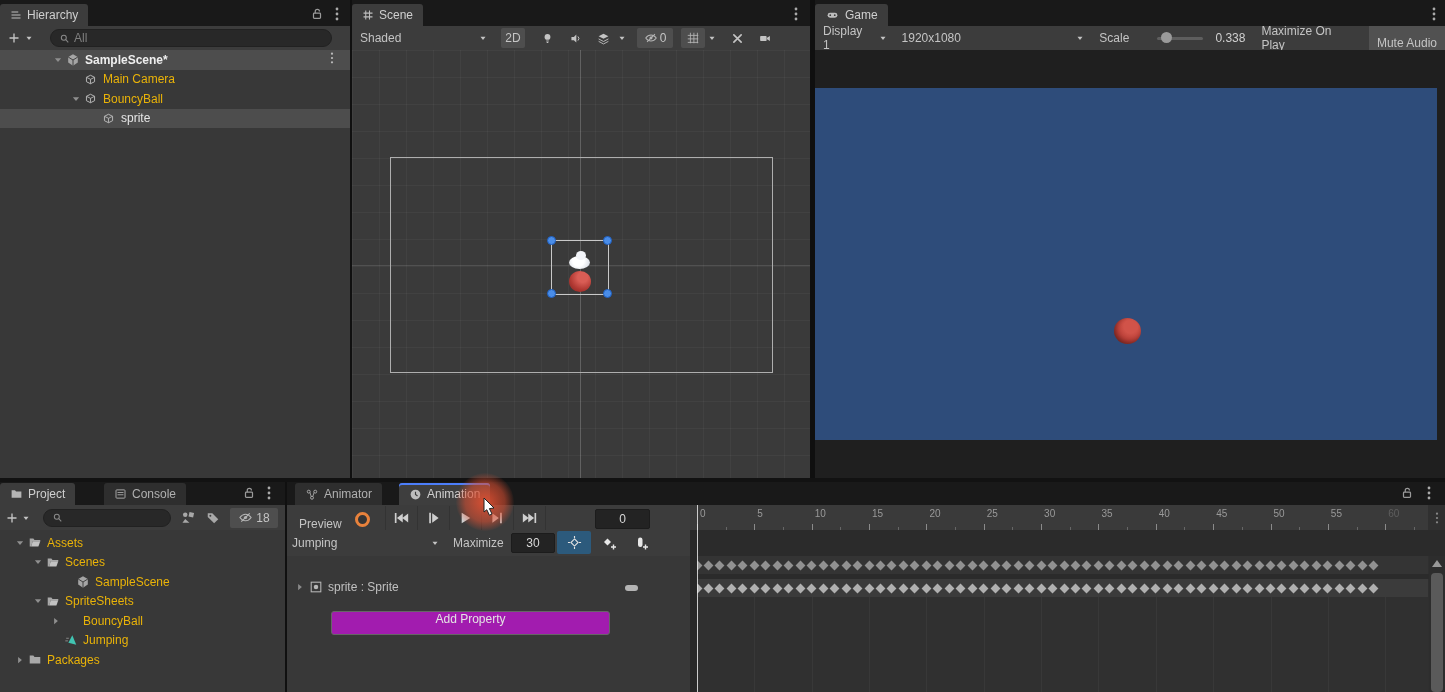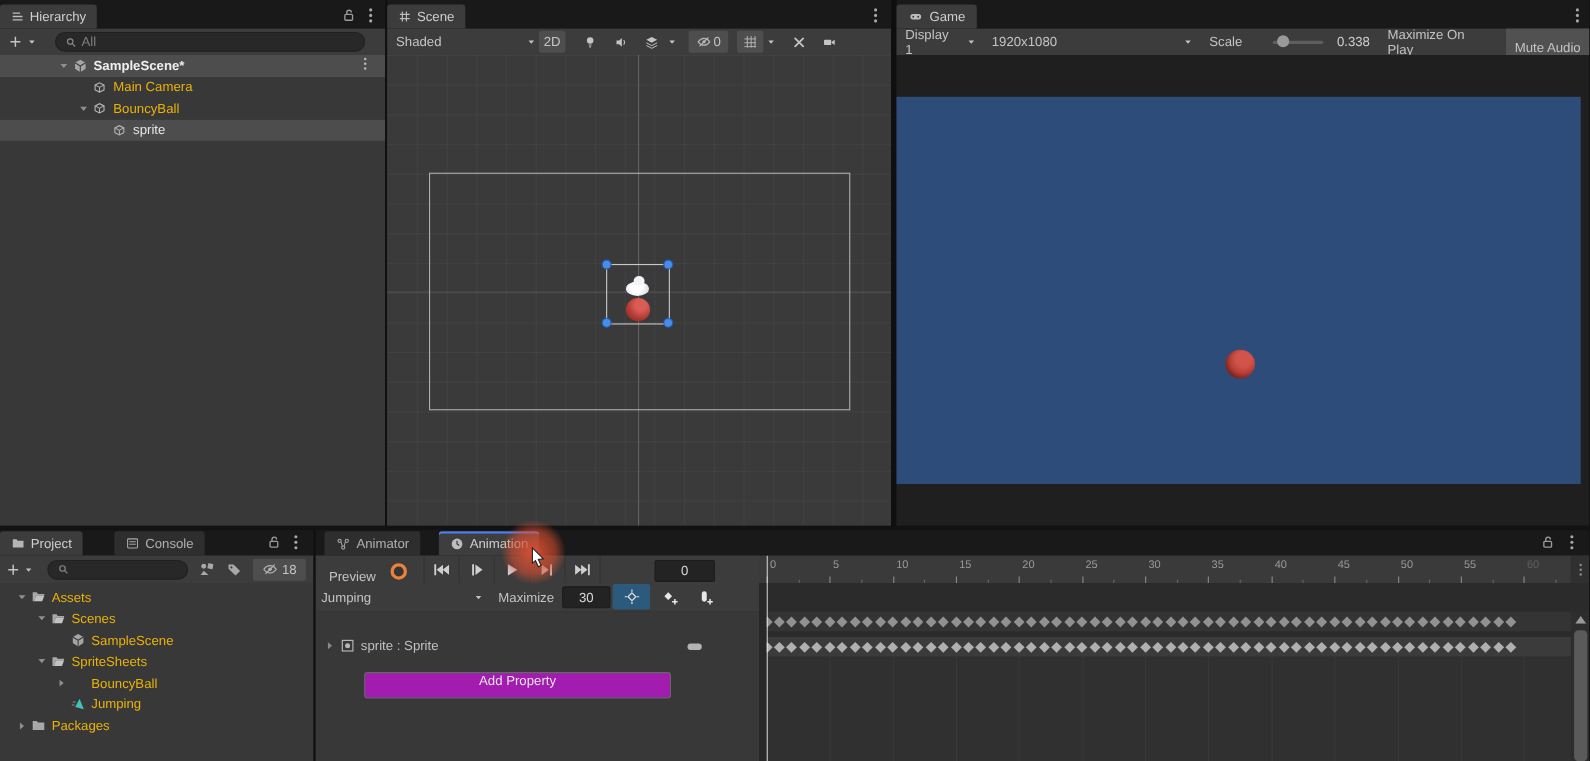--- a/index.html
+++ b/index.html
@@ -166,21 +166,21 @@
 
   <div class="toolbar" style="left:352px;top:26px;width:458px;height:24px;">
     <div style="display:flex;align-items:center;width:128px;margin-left:8px;justify-content:space-between;">
       <span>Shaded</span>
       <span class="icon">
           <svg width="10" height="10" viewBox="0 0 16 16">
             <path d="M4 6l4 5 4-5z" fill="#c4c4c4"></path>
           </svg>
         </span>
     </div>
-    <div class="tbtn raised" style="margin-left:2px;">
+    <div class="tbtn raised" style="margin-left:13px;">
         <span>2D</span>
       </div>
     <div class="tbtn" style="margin-left:10px;">
         <svg width="13" height="13" viewBox="0 0 16 16">
           <circle cx="8" cy="6" r="3.6" fill="#c4c4c4"></circle>
           <path d="M6.5 11h3M7 13h2" stroke="#c4c4c4" stroke-width="1.3"></path>
         </svg>
       </div>
     <div class="tbtn" style="margin-left:4px;">
         <svg width="13" height="13" viewBox="0 0 16 16">
@@ -403,21 +403,21 @@
           </svg>
         </span>
         <span class="tw-icon">
           <svg width="14" height="13" viewBox="0 0 16 16">
             <path d="M1.5 3h4.5l1.4 1.8h7.1v1.7H5.2L3.2 13H1.5z" fill="#a8a8a8"></path>
             <path d="M5.2 6.5h9.3L12.2 13H3.2z" fill="#c2c2c2"></path>
           </svg>
         </span>
         <span class="tw-label">Scenes</span>
       </div>
-      <div class="tree-row" style="padding-left: 48px; align-items: center;">
+      <div class="tree-row" style="padding-left: 60px; align-items: center;">
         <span class="tw-arrow"></span>
         <span class="tw-icon">
           <svg width="14" height="14" viewBox="0 0 16 16">
             <path d="M8 1.5l5.5 3.1v6.3L8 14.5l-5.5-3.6V4.6z" fill="#a5a5a5"></path>
             <path d="M8 8v6.5M8 8L2.5 4.6M8 8l5.5-3.4" stroke="#3c3c3c" stroke-width="1.1" fill="none"></path>
           </svg>
         </span>
         <span class="tw-label">SampleScene</span>
       </div>
       <div class="tree-row" style="padding-left: 30px;">

